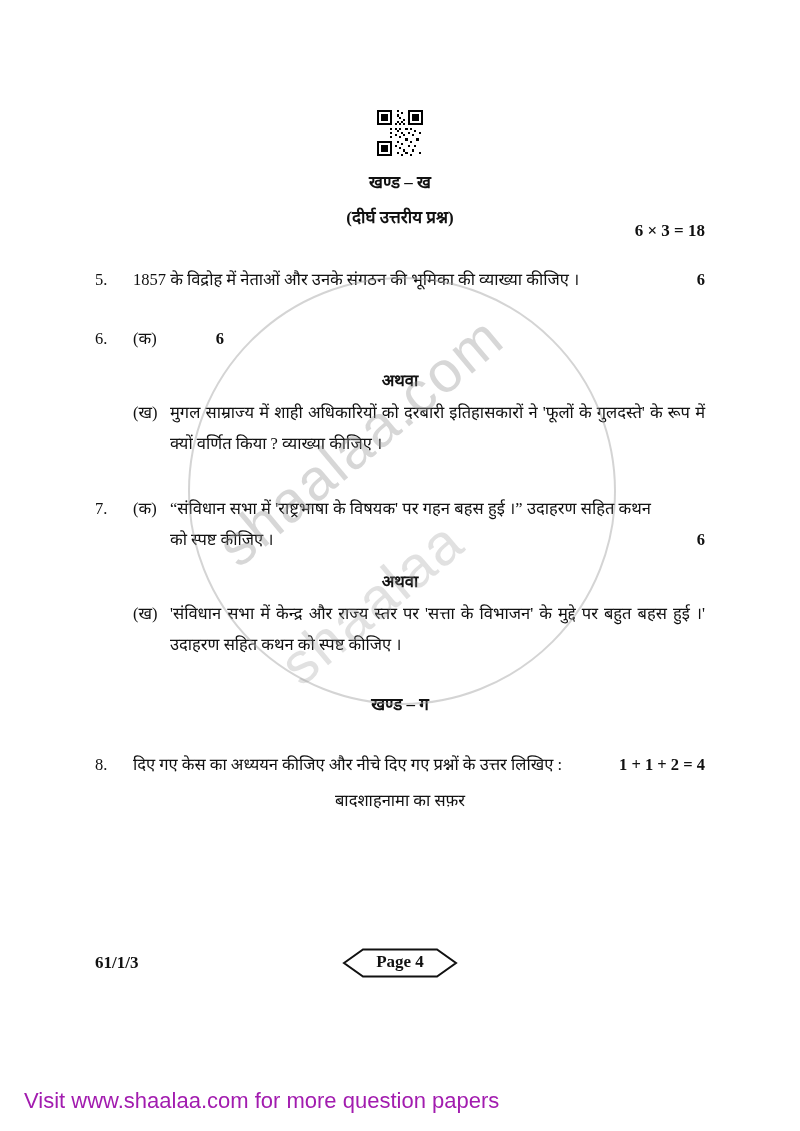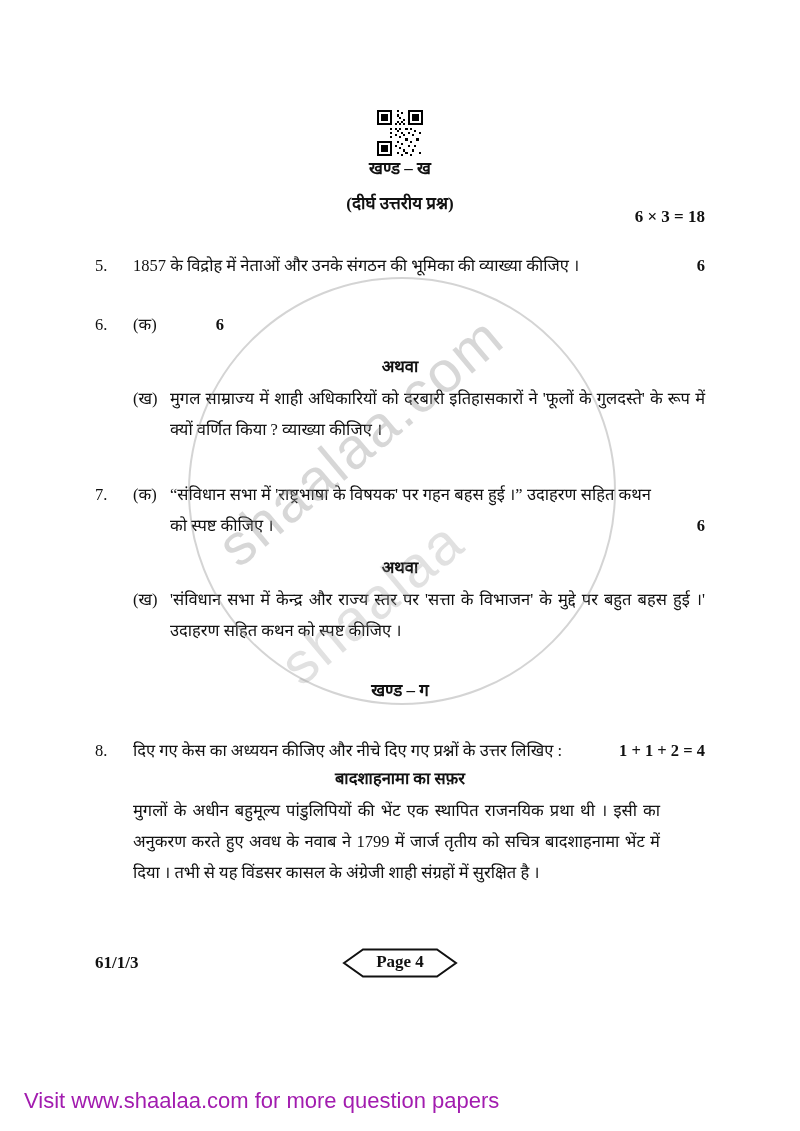--- a/index.html
+++ b/index.html
@@ -15,20 +15,21 @@
   .content { position: relative; z-index: 1; }
 
   
   .qr { display: block; margin: 110px auto 0 auto; }
 
   
   .section-title {
     text-align: center;
     font-weight: bold;
     font-size: 17px;
+    margin-top: 14px;
   }
   .subtitle-row {
     position: relative;
     text-align: center;
     font-weight: bold;
     font-size: 17px;
     margin-top: 12px;
   }
   .subtitle-row .marks-right {
     position: absolute;
@@ -67,22 +68,23 @@
   }
   .mt-q5 { margin-top: 36px; }
   .mt-q6 { margin-top: 28px; }
   .mt-qb { margin-top: 6px; }
   .mt-q7 { margin-top: 34px; }
   .mt-secc { margin-top: 32px; }
   .mt-q8 { margin-top: 34px; }
 
   .case-title {
     text-align: center;
-    font-weight: bold;
-    font-size: 16.5px;
+    font-weight: normal;
+    font-size: 16.5px;
+    margin-top: 8px;
   }
   .case-para {
     margin: 6px 140px 0 133px;
     font-size: 16.5px;
     line-height: 31px;
     text-align: justify;
   }
 
   
   .watermark {
@@ -267,21 +269,20 @@
     </div>
 
     <div class="section-title mt-secc">खण्ड – ग</div>
 
     <div class="qrow mt-q8">
       <span class="qnum">8.</span>
       <span class="qtext">दिए गए केस का अध्ययन कीजिए और नीचे दिए गए प्रश्नों के उत्तर लिखिए :</span>
       <span class="qmarks">1 + 1 + 2 = 4</span>
     </div>
     <div class="case-title">बादशाहनामा का सफ़र</div>
-    <div class="case-para">मुगलों के अधीन बहुमूल्य पांडुलिपियों की भेंट एक स्थापित राजनयिक प्रथा थी । इसी का अनुकरण करते हुए अवध के नवाब ने 1799 में जार्ज तृतीय को सचित्र बादशाहनामा भेंट में दिया । तभी से यह विंडसर कासल के अंग्रेजी शाही संग्रहों में सुरक्षित है ।</div>
 
   </div>
 
   <div class="footer-row">
     <span class="paper-code">61/1/3</span>
     <div class="page-shape">
       <svg width="118" height="30" viewBox="0 0 118 30">
         <polygon points="3,15 22,1.5 96,1.5 115,15 96,28.5 22,28.5" fill="none" stroke="#111111" stroke-width="2"></polygon>
       </svg>
       <span class="page-label">Page 4</span>

